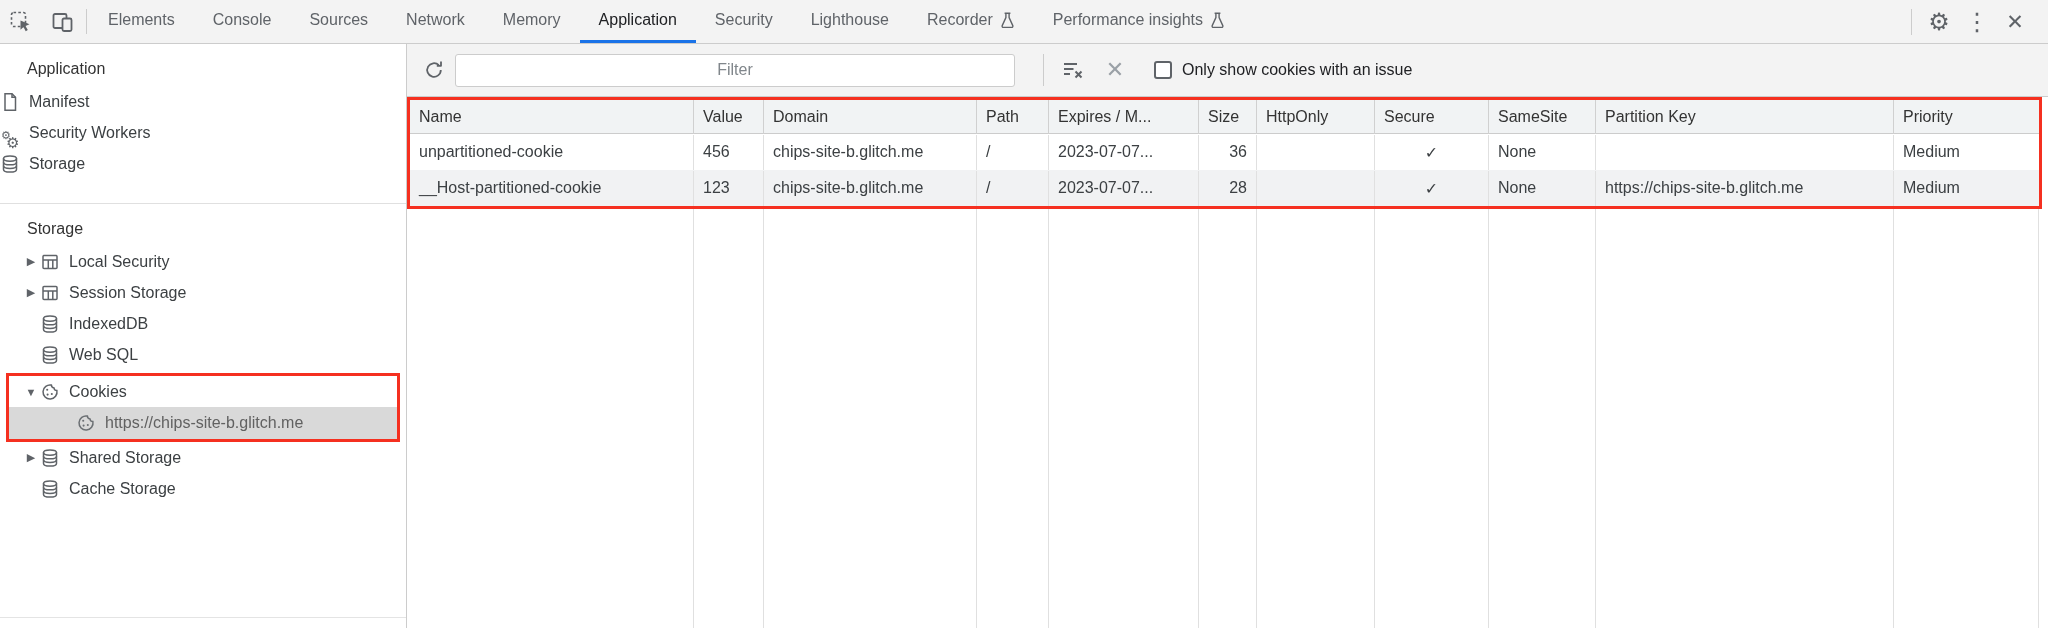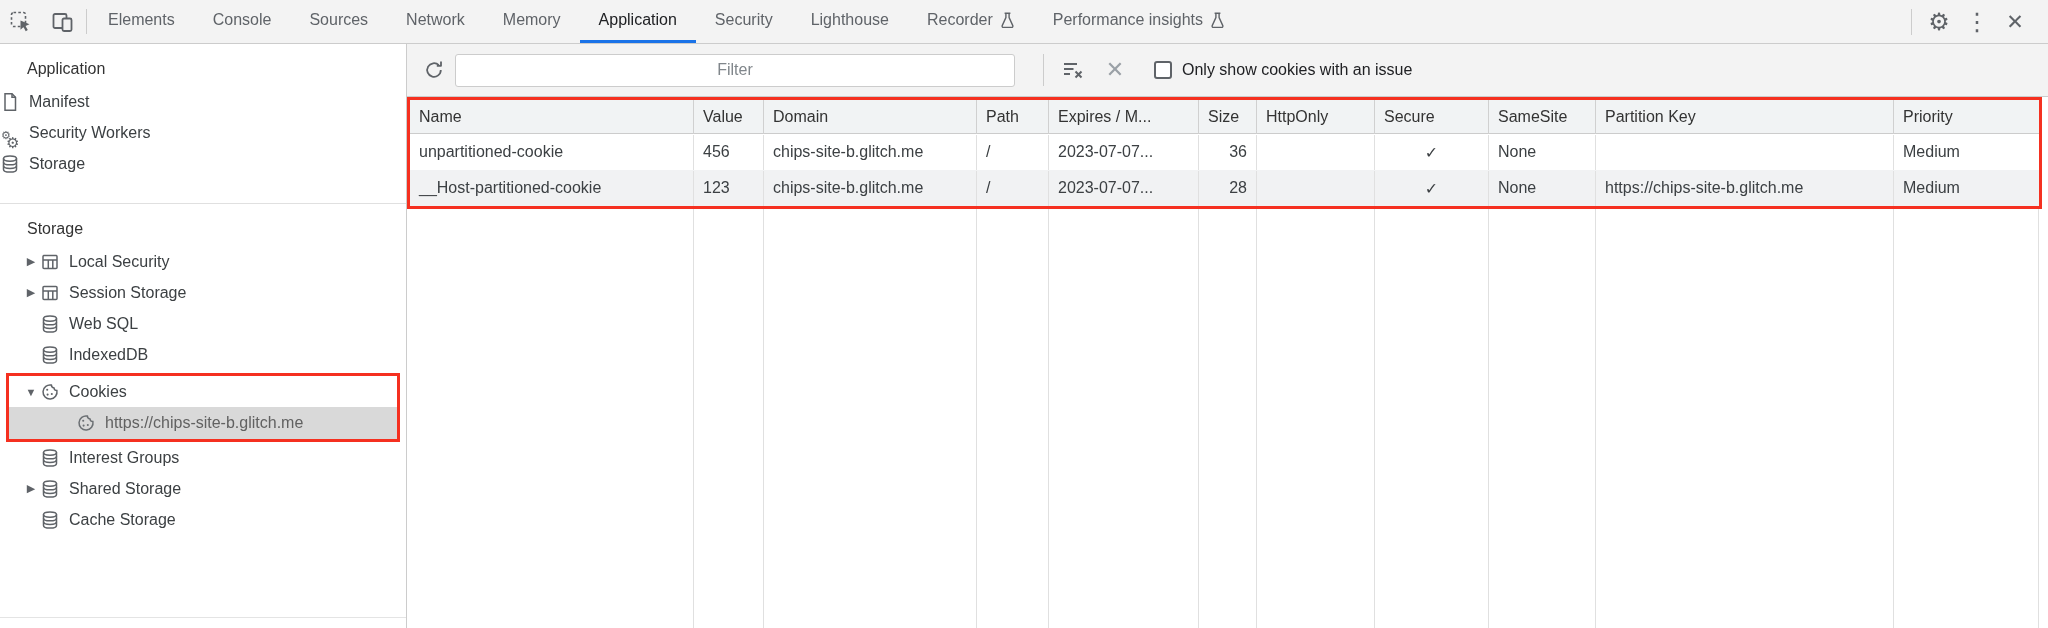--- a/index.html
+++ b/index.html
@@ -205,34 +205,34 @@
       <div class="side-item stor-item">
         <span class="arrow"></span>
         <span class="s-icon">
           <svg width="20" height="20" viewBox="0 0 20 20" fill="none" stroke="#5f6368" stroke-width="1.5">
             <ellipse cx="10" cy="4.6" rx="6.5" ry="2.6"></ellipse>
             <path d="M3.5 4.6 v10.8 c0 1.45 2.9 2.6 6.5 2.6 s6.5-1.15 6.5-2.6 V4.6"></path>
             <path d="M3.5 8.2 c0 1.45 2.9 2.6 6.5 2.6 s6.5-1.15 6.5-2.6"></path>
             <path d="M3.5 11.8 c0 1.45 2.9 2.6 6.5 2.6 s6.5-1.15 6.5-2.6"></path>
           </svg>
         </span>
+        <span>IndexedDB</span>
+      </div>
+
+      <div class="side-item stor-item">
+        <span class="arrow"></span>
+        <span class="s-icon">
+          <svg width="20" height="20" viewBox="0 0 20 20" fill="none" stroke="#5f6368" stroke-width="1.5">
+            <ellipse cx="10" cy="4.6" rx="6.5" ry="2.6"></ellipse>
+            <path d="M3.5 4.6 v10.8 c0 1.45 2.9 2.6 6.5 2.6 s6.5-1.15 6.5-2.6 V4.6"></path>
+            <path d="M3.5 8.2 c0 1.45 2.9 2.6 6.5 2.6 s6.5-1.15 6.5-2.6"></path>
+            <path d="M3.5 11.8 c0 1.45 2.9 2.6 6.5 2.6 s6.5-1.15 6.5-2.6"></path>
+          </svg>
+        </span>
         <span>Web SQL</span>
-      </div>
-
-      <div class="side-item stor-item">
-        <span class="arrow"></span>
-        <span class="s-icon">
-          <svg width="20" height="20" viewBox="0 0 20 20" fill="none" stroke="#5f6368" stroke-width="1.5">
-            <ellipse cx="10" cy="4.6" rx="6.5" ry="2.6"></ellipse>
-            <path d="M3.5 4.6 v10.8 c0 1.45 2.9 2.6 6.5 2.6 s6.5-1.15 6.5-2.6 V4.6"></path>
-            <path d="M3.5 8.2 c0 1.45 2.9 2.6 6.5 2.6 s6.5-1.15 6.5-2.6"></path>
-            <path d="M3.5 11.8 c0 1.45 2.9 2.6 6.5 2.6 s6.5-1.15 6.5-2.6"></path>
-          </svg>
-        </span>
-        <span>IndexedDB</span>
       </div>
 
       <div class="side-redbox">
         <div class="side-item stor-item">
           <span class="arrow">▼</span>
           <span class="s-icon">
             <svg width="20" height="20" viewBox="0 0 20 20" fill="none" stroke="#5f6368" stroke-width="1.5">
               <path d="M16.9 8.6 a7 7 0 1 1 -5.5-5.5 a3 3 0 0 0 2.6 2.9 a3 3 0 0 0 2.9 2.6 z"></path>
               <circle cx="7.2" cy="7.8" r="1.05" fill="#5f6368" stroke="none"></circle>
               <circle cx="7.6" cy="12.6" r="1.05" fill="#5f6368" stroke="none"></circle>
@@ -248,32 +248,20 @@
               <circle cx="7.2" cy="7.8" r="1.05" fill="#6b6f73" stroke="none"></circle>
               <circle cx="7.6" cy="12.6" r="1.05" fill="#6b6f73" stroke="none"></circle>
               <circle cx="11.8" cy="12.0" r="1.05" fill="#6b6f73" stroke="none"></circle>
             </svg>
           </span>
           <span>https://chips-site-b.glitch.me</span>
         </div>
       </div>
 
 
-      <div class="side-item stor-item">
-        <span class="arrow"></span>
-        <span class="s-icon">
-          <svg width="20" height="20" viewBox="0 0 20 20" fill="none" stroke="#5f6368" stroke-width="1.5">
-            <ellipse cx="10" cy="4.6" rx="6.5" ry="2.6"></ellipse>
-            <path d="M3.5 4.6 v10.8 c0 1.45 2.9 2.6 6.5 2.6 s6.5-1.15 6.5-2.6 V4.6"></path>
-            <path d="M3.5 8.2 c0 1.45 2.9 2.6 6.5 2.6 s6.5-1.15 6.5-2.6"></path>
-            <path d="M3.5 11.8 c0 1.45 2.9 2.6 6.5 2.6 s6.5-1.15 6.5-2.6"></path>
-          </svg>
-        </span>
-        <span>Interest Groups</span>
-      </div>
 
       <div class="side-item stor-item">
         <span class="arrow">▶</span>
         <span class="s-icon">
           <svg width="20" height="20" viewBox="0 0 20 20" fill="none" stroke="#5f6368" stroke-width="1.5">
             <ellipse cx="10" cy="4.6" rx="6.5" ry="2.6"></ellipse>
             <path d="M3.5 4.6 v10.8 c0 1.45 2.9 2.6 6.5 2.6 s6.5-1.15 6.5-2.6 V4.6"></path>
             <path d="M3.5 8.2 c0 1.45 2.9 2.6 6.5 2.6 s6.5-1.15 6.5-2.6"></path>
             <path d="M3.5 11.8 c0 1.45 2.9 2.6 6.5 2.6 s6.5-1.15 6.5-2.6"></path>
           </svg>

